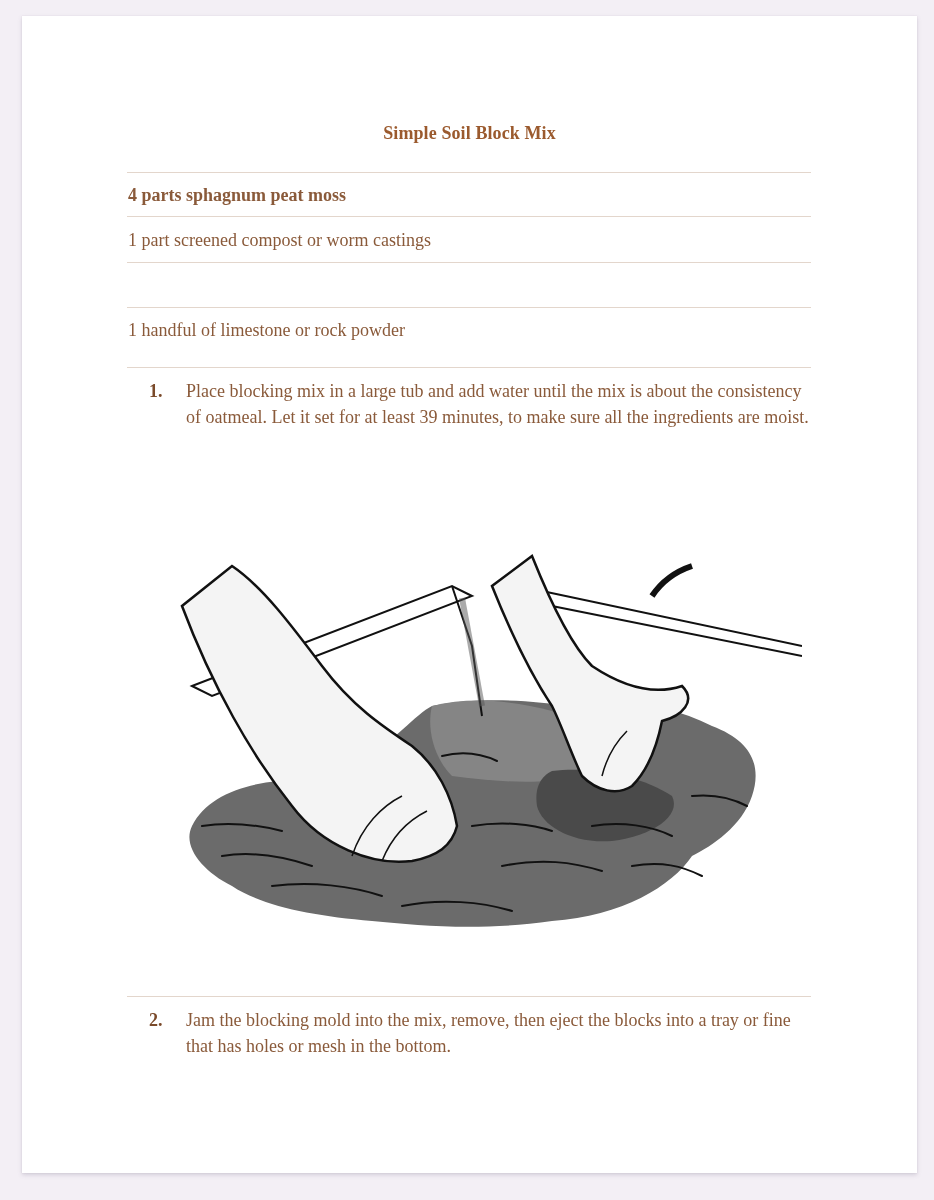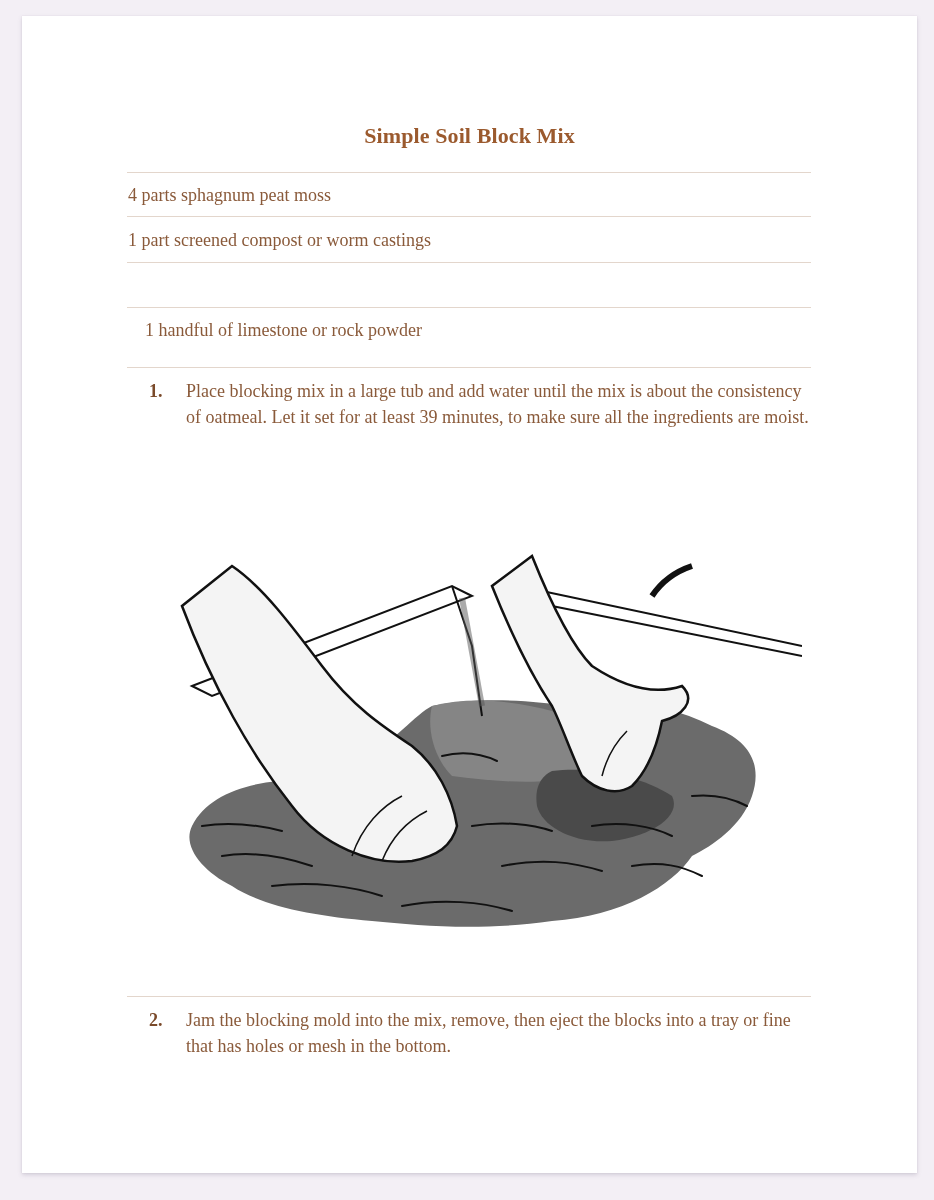--- a/index.html
+++ b/index.html
@@ -23,21 +23,21 @@
       background: #ffffff;
       box-shadow: 0 2px 4px rgba(120, 110, 140, 0.25), 0 0 1px rgba(120,110,140,0.2);
     }
     .title {
       position: absolute;
       left: 0;
       width: 100%;
       top: 107px;
       text-align: center;
       font-weight: bold;
-      font-size: 22px;
+      font-size: 18px;
       color: #9b5a2e;
       letter-spacing: 0.1px;
     }
     .rule {
       position: absolute;
       left: 105px;
       width: 684px;
       height: 1px;
       background: #e3d6cc;
     }
@@ -75,26 +75,26 @@
     }
   </style>
 </head>
 <body>
 
 <div class="page">
 
   <div class="title">Simple Soil Block Mix</div>
 
   <div class="rule" style="top:156px;"></div>
-  <div class="ingredient" style="top:169px;">4 parts sphagnum peat moss</div>
+  <div class="ingredient" style="top:169px;font-weight:bold;">4 parts sphagnum peat moss</div>
   <div class="rule" style="top:200px;"></div>
   <div class="ingredient" style="top:214px;">1 part screened compost or worm castings</div>
   <div class="rule" style="top:246px;"></div>
   <div class="rule" style="top:291px;"></div>
-  <div class="ingredient" style="top:304px;margin-left:17px;">1 handful of limestone or rock powder</div>
+  <div class="ingredient" style="top:304px;">1 handful of limestone or rock powder</div>
   <div class="rule" style="top:351px;"></div>
 
   <div class="step" style="top:362px;">
     <span class="step-num">1.</span>
     <span class="step-text">Place blocking mix in a large tub and add water until the mix is about the consistency of oatmeal. Let it set for at least 39 minutes, to make sure all the ingredients are moist.</span>
   </div>
 
   <div class="illustration">
     <svg width="650" height="410" viewBox="0 0 650 410" xmlns="http://www.w3.org/2000/svg">
 

